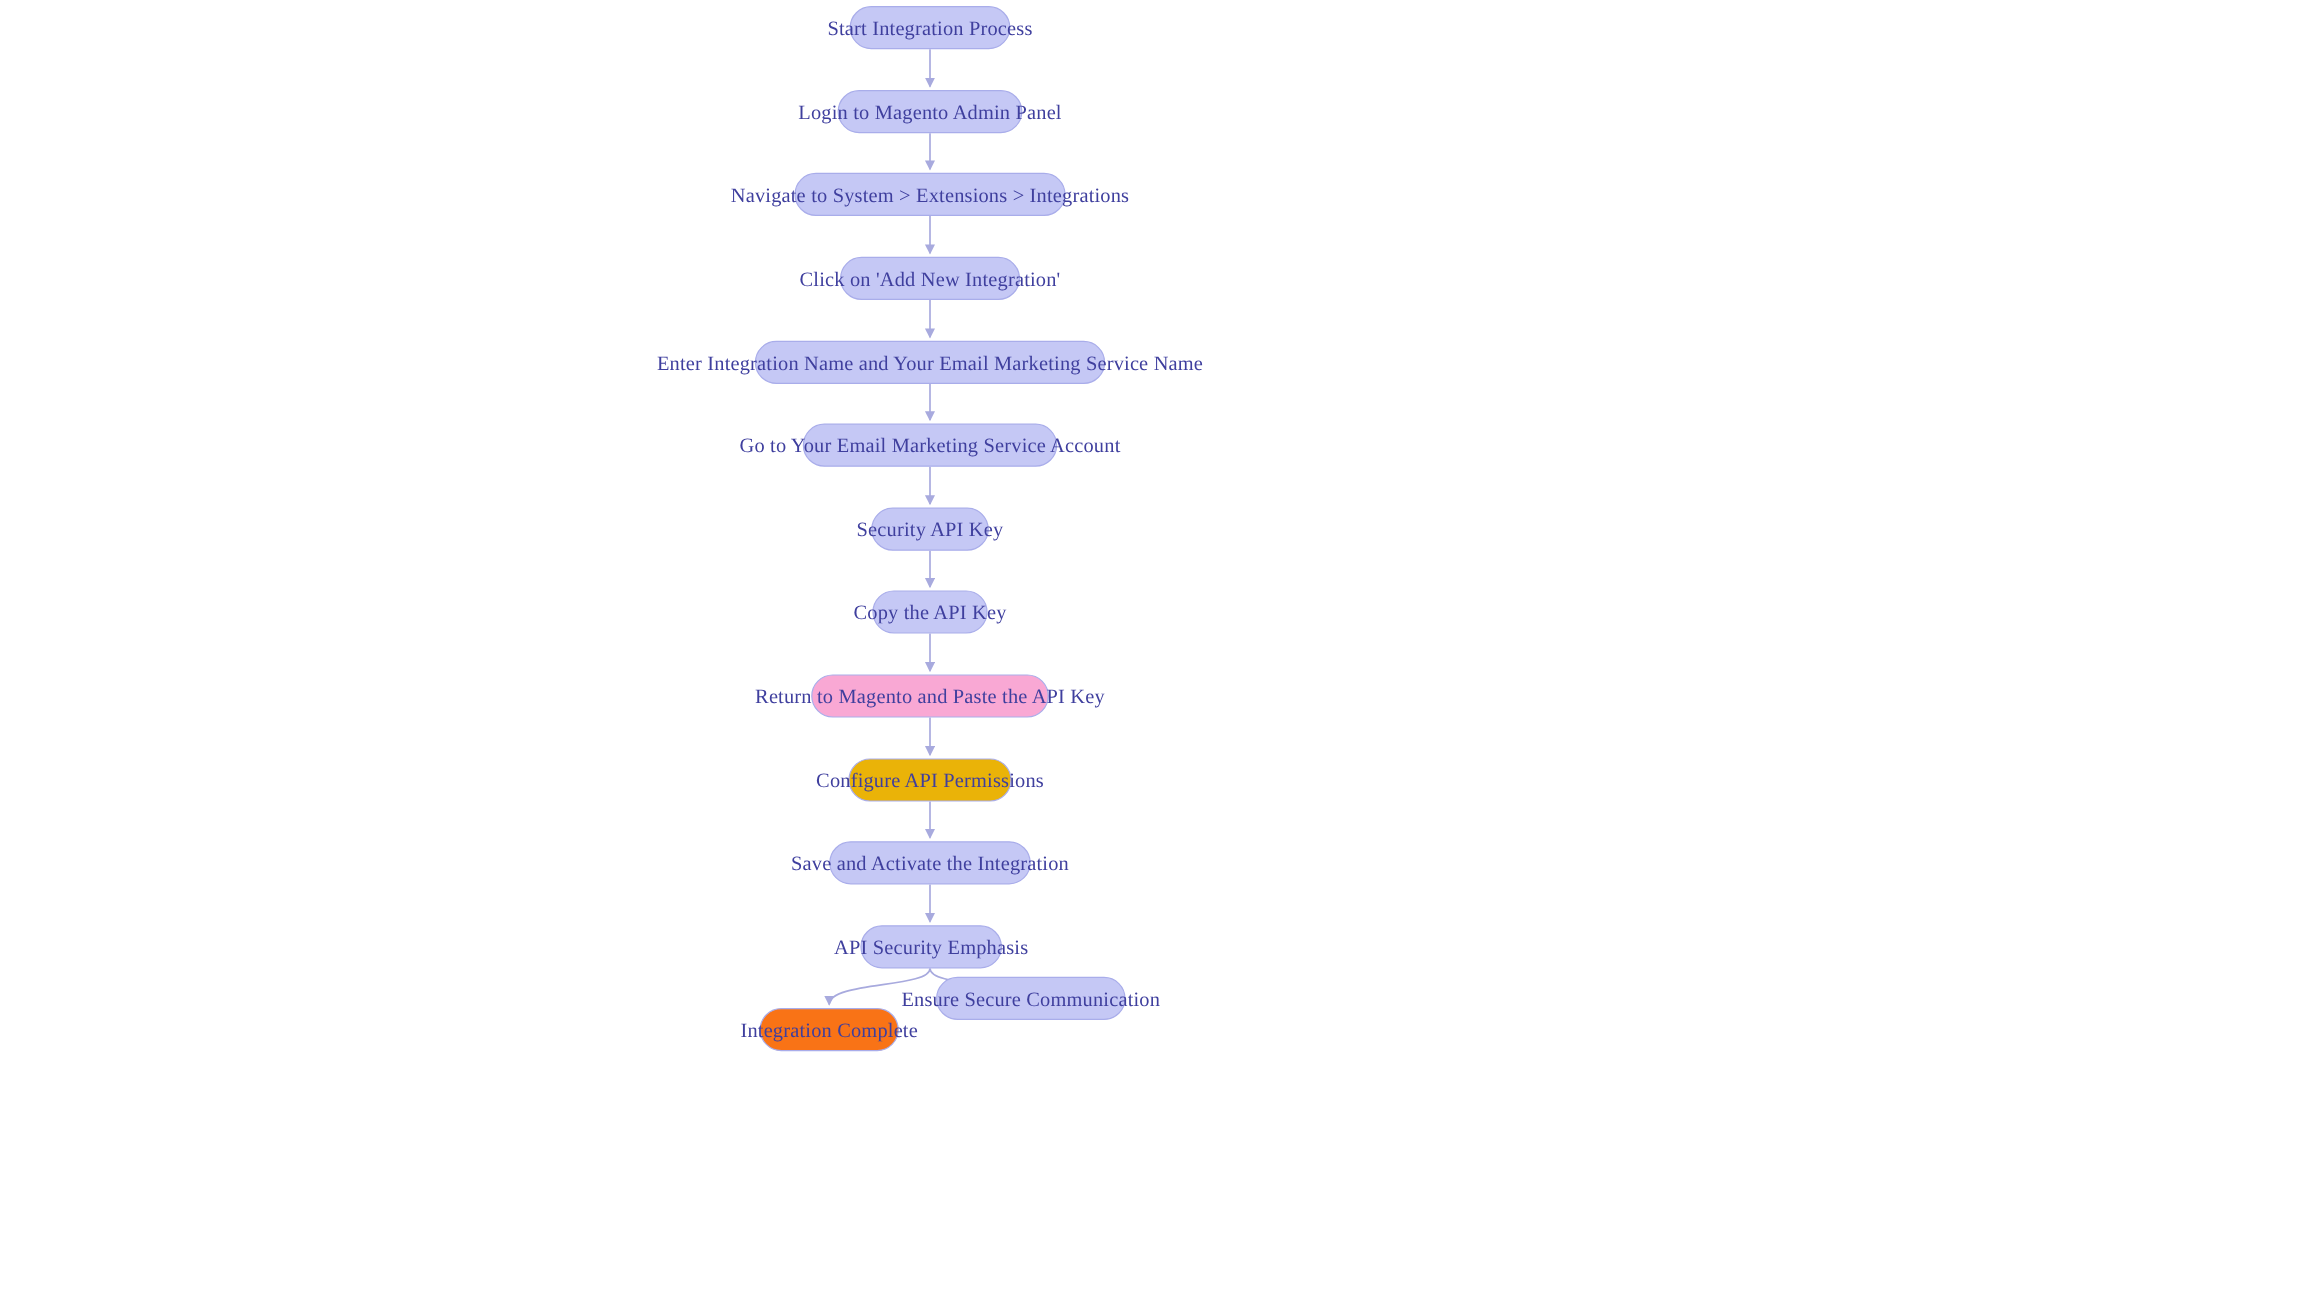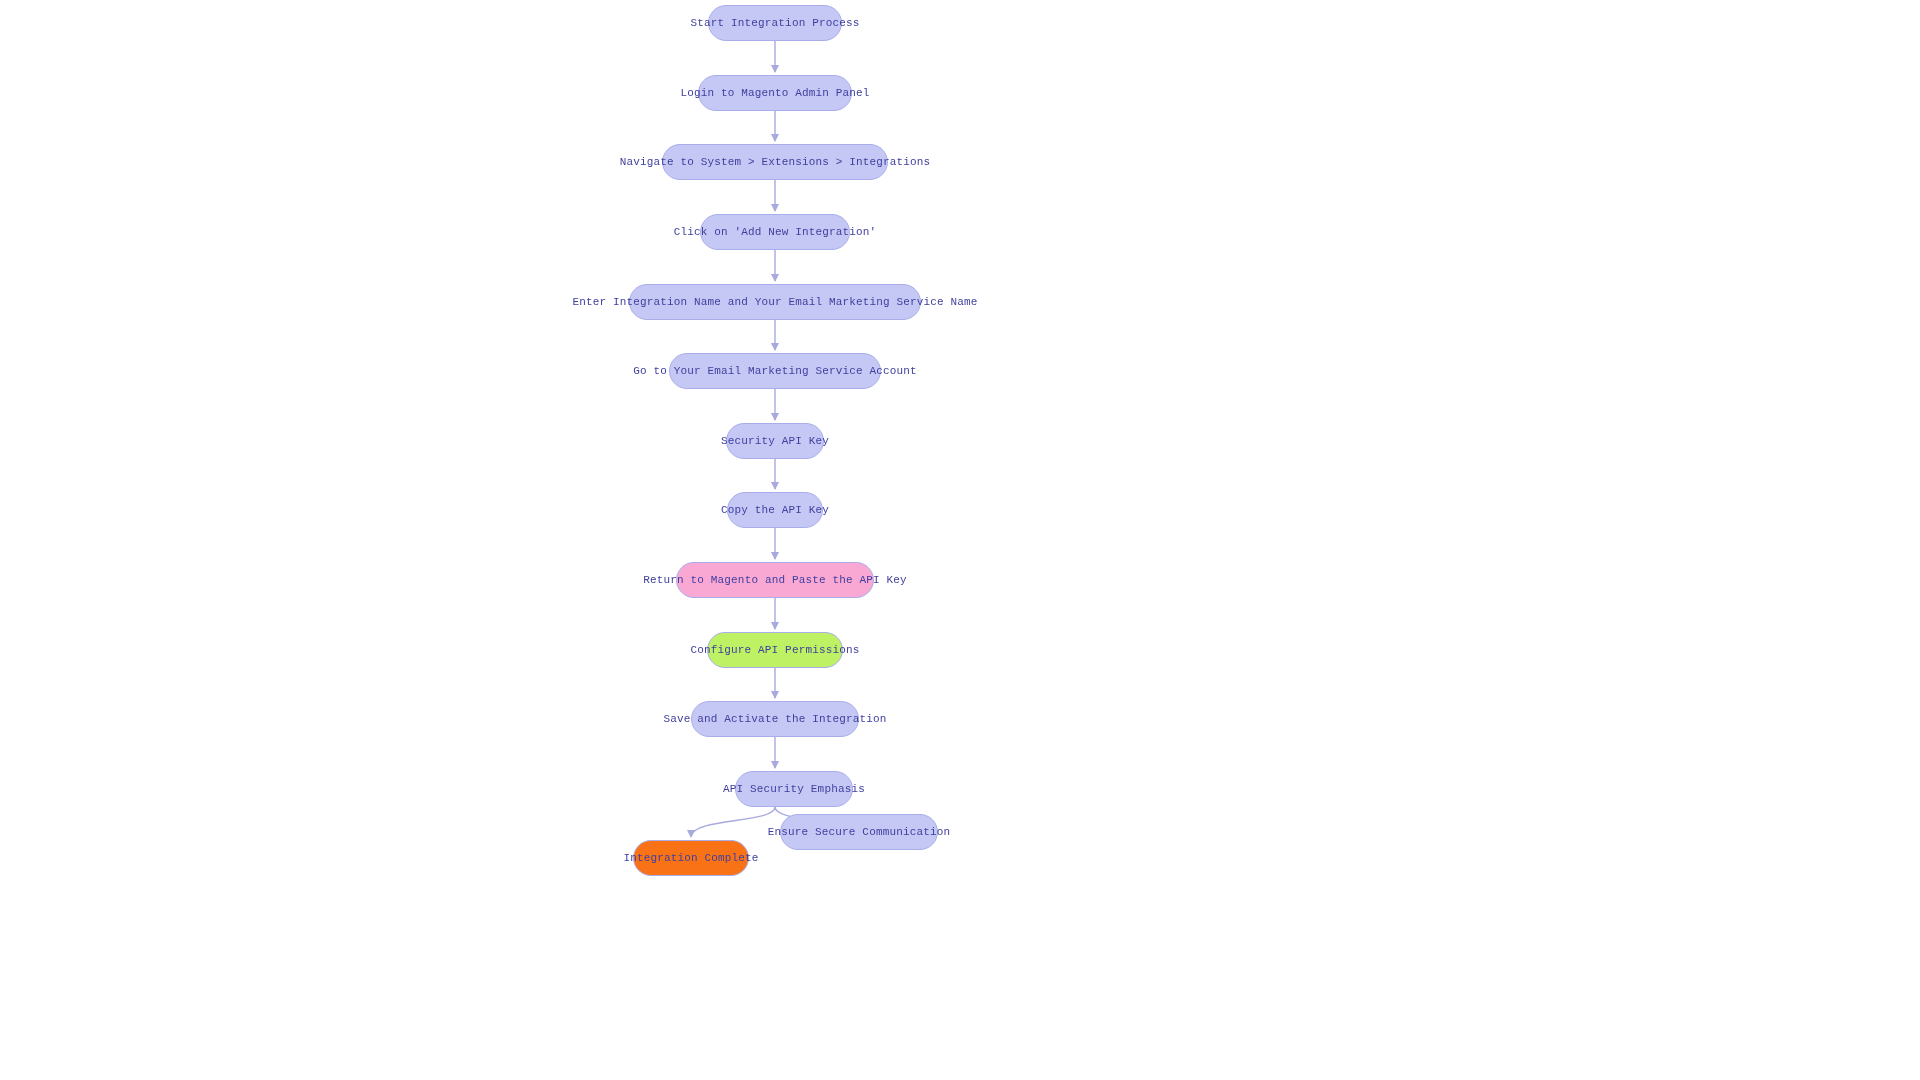--- a/index.html
+++ b/index.html
@@ -28,22 +28,22 @@
     pointer-events: none;
   }
 
   .node {
     position: absolute;
     box-sizing: border-box;
     background: #c5c8f5;
     border: 1px solid #a9adea;
     border-radius: 999px;
     color: #3f3f9e;
-    font-size: 11px;
-    font-family: Liberation Mono, monospace;
+    font-size: 17px;
+    font-family: Liberation Serif, serif;
     letter-spacing: 0.15px;
     display: flex;
     align-items: center;
     justify-content: center;
     white-space: nowrap;
     transform: translate(-50%, -50%);
     user-select: none;
   }
 
   .node-label {
@@ -99,27 +99,27 @@
       </div>
       <div class="node" id="node-n7" style="left: 775px; top: 441px; width: 98px; height: 36px; background: rgb(197, 200, 245); border-color: rgb(169, 173, 234); color: rgb(63, 63, 158);">
         <span class="node-label">Security API Key</span>
       </div>
       <div class="node" id="node-n8" style="left: 775px; top: 510px; width: 96px; height: 36px; background: rgb(197, 200, 245); border-color: rgb(169, 173, 234); color: rgb(63, 63, 158);">
         <span class="node-label">Copy the API Key</span>
       </div>
       <div class="node" id="node-n9" style="left: 775px; top: 580px; width: 198px; height: 36px; background: #f9a8d4; border-color: rgb(169, 173, 234); color: rgb(63, 63, 158);">
         <span class="node-label">Return to Magento and Paste the API Key</span>
       </div>
-      <div class="node" id="node-n10" style="left: 775px; top: 650px; width: 136px; height: 36px; background: #bef264; border-color: rgb(169, 173, 234); color: rgb(63, 63, 158);">
+      <div class="node" id="node-n10" style="left: 775px; top: 650px; width: 136px; height: 36px; background: #eab308; border-color: rgb(169, 173, 234); color: rgb(63, 63, 158);">
         <span class="node-label">Configure API Permissions</span>
       </div>
       <div class="node" id="node-n11" style="left: 775px; top: 719px; width: 168px; height: 36px; background: rgb(197, 200, 245); border-color: rgb(169, 173, 234); color: rgb(63, 63, 158); text-align: center;">
         <span class="node-label">Save and Activate the Integration</span>
       </div>
-      <div class="node" id="node-n12" style="left: 794px; top: 789px; width: 118px; height: 36px; background: rgb(197, 200, 245); border-color: rgb(169, 173, 234); color: rgb(63, 63, 158);">
+      <div class="node" id="node-n12" style="left: 776px; top: 789px; width: 118px; height: 36px; background: rgb(197, 200, 245); border-color: rgb(169, 173, 234); color: rgb(63, 63, 158);">
         <span class="node-label">API Security Emphasis</span>
       </div>
       <div class="node" id="node-n13" style="left: 691px; top: 858px; width: 116px; height: 36px; background: #f97316; border-color: rgb(169, 173, 234); color: rgb(63, 63, 158);">
         <span class="node-label">Integration Complete</span>
       </div>
       <div class="node" id="node-n14" style="left: 859px; top: 832px; width: 158px; height: 36px; background: rgb(197, 200, 245); border-color: rgb(169, 173, 234); color: rgb(63, 63, 158);">
         <span class="node-label">Ensure Secure Communication</span>
       </div>
     </div>
 </div>

